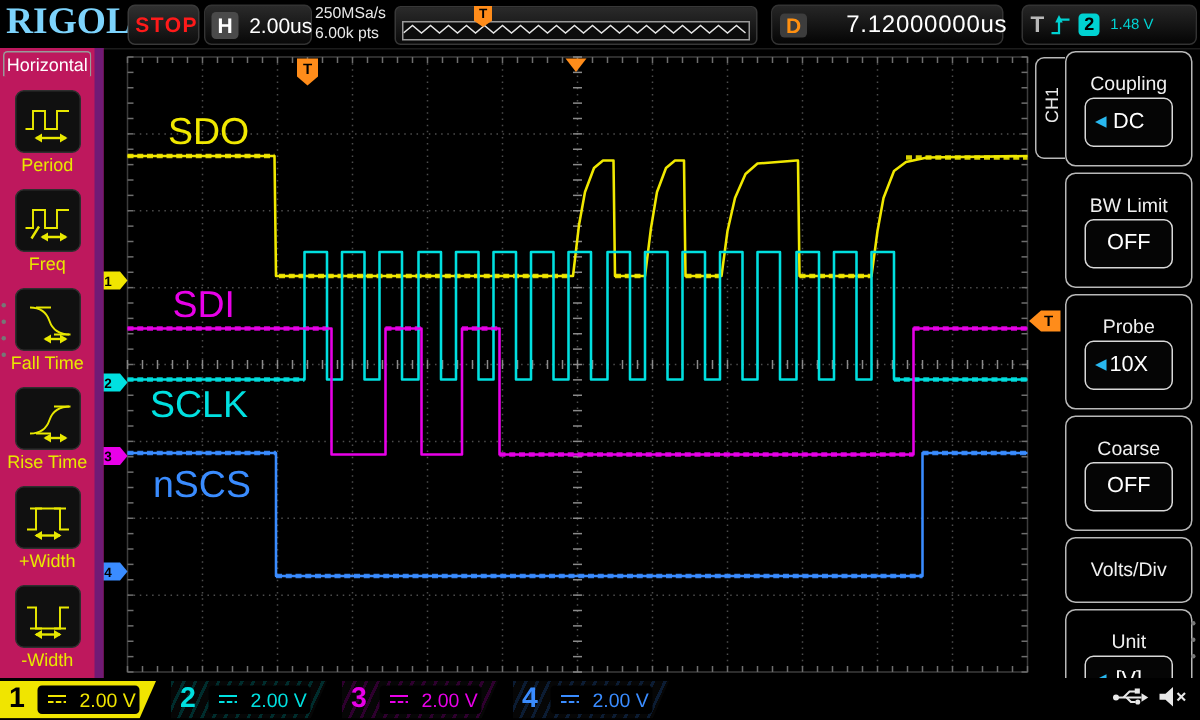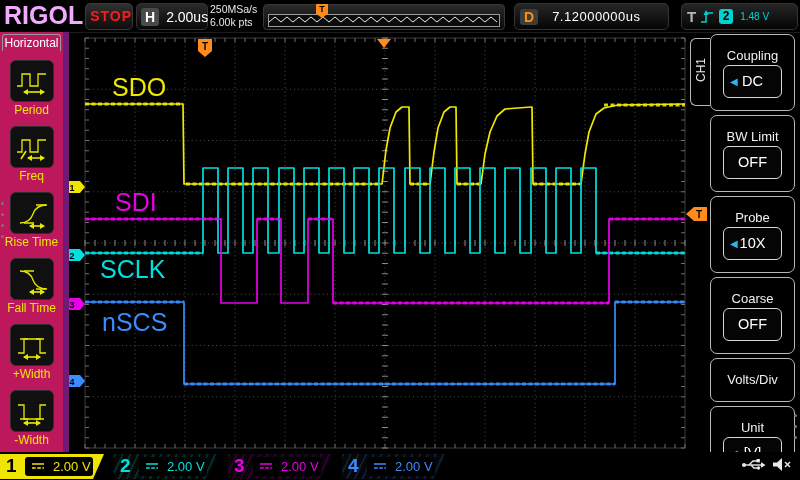--- a/index.html
+++ b/index.html
@@ -1,39 +1,39 @@
 <!DOCTYPE html>
 <html><head>
 <meta charset="utf-8">
 <style>
   html,body{margin:0;padding:0;background:#222;}
   .screen{position:relative;width:800px;height:480px;background:#000;overflow:hidden;
           font-family:"Liberation Sans",sans-serif;-webkit-font-smoothing:antialiased;}
   
   .hdr{position:absolute;left:0;top:0;width:800px;height:32px;background:#000;border-bottom:1px solid #1c1c1c;}
-  .logo{position:absolute;left:4px;top:1px;font-family:Liberation Sans, sans-serif;font-weight:bold;
-        font-size:25px;color:#f0abfc;letter-spacing:0px;}
+  .logo{position:absolute;left:4px;top:1px;font-family:Liberation Serif, serif;font-weight:bold;
+        font-size:25px;color:#7dd3fc;letter-spacing:0px;}
   .stop-btn{position:absolute;left:85px;top:3px;width:46px;height:25px;border-radius:5px;
             background:linear-gradient(#303030,#0d0d0d);border:1px solid #3a3a3a;
             color:#ff1a1a;font-weight:bold;font-size:14px;text-align:right;line-height:25px;letter-spacing:1px;}
   .h-box{position:absolute;left:136px;top:3px;width:70px;height:25px;border-radius:5px;
          background:linear-gradient(#2a2a2a,#080808);border:1px solid #333;display:flex;align-items:center;}
   .h-chip{color:#fff;font-weight:bold;font-size:14px;background:#4a4a4a;border-radius:3px;padding:1px 4px;margin-left:4px;}
   .h-val{color:#fff;font-size:14px;margin-left:7px;}
   .rate-box{position:absolute;left:210px;top:3px;color:#e8e8e8;font-size:10.5px;line-height:12.5px;}
   .preview{position:absolute;left:263px;top:4px;width:240px;height:24px;background:linear-gradient(#2a2a2a,#0a0a0a);
            border:1px solid #383838;border-radius:4px;}
   .wavebar{position:absolute;left:4px;right:4px;bottom:2px;height:11px;background:#0c0c0c;border:1px solid #9a9a9a;}
   .pv-flag{position:absolute;left:52px;top:-1px;width:12px;height:14px;
            clip-path:polygon(0 0,100% 0,100% 70%,50% 100%,0 70%);background:#ff8c1a;
            color:#000;font-weight:bold;font-size:9px;text-align:center;line-height:11px;}
   .d-box{position:absolute;left:514px;top:3px;width:153px;height:25px;border-radius:5px;
          background:linear-gradient(#262626,#050505);border:1px solid #333;display:flex;align-items:center;}
   .d-chip{color:#ff9010;font-weight:bold;font-size:14px;background:#3d3d3d;border-radius:3px;padding:0 4px;margin-left:5px;}
-  .d-val{color:#fff;font-size:13px;margin-left:14px;letter-spacing:.5px;}
+  .d-val{color:#fff;font-size:16px;margin-left:26px;letter-spacing:.5px;}
   .t-box{position:absolute;left:681px;top:3px;width:115px;height:25px;border-radius:5px;
          background:linear-gradient(#262626,#050505);border:1px solid #333;display:flex;align-items:center;gap:4px;}
   .t-letter{color:#b8b8b8;font-weight:bold;font-size:15px;margin-left:5px;}
   .t-badge{background:#00d2d2;color:#000;font-weight:bold;font-size:12px;border-radius:3px;
            width:14px;height:15px;text-align:center;line-height:15px;}
   .t-level{color:#00d2d2;font-size:10px;margin-left:3px;}
   
   .lmenu{position:absolute;left:0;top:32px;width:63px;height:420px;background:#be185d;border-right:6px solid #701a75;}
   .lmenu-title{margin:2px 2px 0 2px;color:#fff;font-size:12px;text-align:center;
                border:1px solid #9a9a9a;border-bottom:none;border-radius:3px 3px 0 0;padding:1px 0;}
@@ -503,40 +503,40 @@
               <path d="M7,29 l5,-8 M14,28 h16" fill="none" stroke="#e8e800" stroke-width="1.6"></path>
               <polygon points="13,28 18,25 18,31" fill="#e8e800"></polygon>
               <polygon points="31,28 26,25 26,31" fill="#e8e800"></polygon>
             </svg>
           </div>
           <div class="lm-label">Freq</div>
         </div>
         <div class="lm-item">
           <div class="lm-btn">
             <svg width="36" height="34">
+              <path d="M6,9 q10,0 13,9 q3,9 14,9" fill="none" stroke="#e8e800" stroke-width="1.3"></path>
+              <path d="M16,30 h14" fill="none" stroke="#e8e800" stroke-width="1.6"></path>
+              <path d="M10,9 h10 M22,27 h10" fill="none" stroke="#e8e800" stroke-width="1.3"></path>
+              <polygon points="15,30 20,27 20,33" fill="#e8e800"></polygon>
+              <polygon points="31,30 26,27 26,33" fill="#e8e800"></polygon>
+            </svg>
+          </div>
+          <div class="lm-label">Fall Time</div>
+        </div>
+        <div class="lm-item">
+          <div class="lm-btn">
+            <svg width="36" height="34">
               <path d="M6,27 q10,0 13,-9 q3,-9 14,-9" fill="none" stroke="#e8e800" stroke-width="1.3"></path>
               <path d="M16,30 h14" fill="none" stroke="#e8e800" stroke-width="1.6"></path>
               <path d="M10,27 h10 M22,9 h10" fill="none" stroke="#e8e800" stroke-width="1.3"></path>
               <polygon points="15,30 20,27 20,33" fill="#e8e800"></polygon>
               <polygon points="31,30 26,27 26,33" fill="#e8e800"></polygon>
             </svg>
           </div>
           <div class="lm-label">Rise Time</div>
-        </div>
-        <div class="lm-item">
-          <div class="lm-btn">
-            <svg width="36" height="34">
-              <path d="M6,9 q10,0 13,9 q3,9 14,9" fill="none" stroke="#e8e800" stroke-width="1.3"></path>
-              <path d="M16,30 h14" fill="none" stroke="#e8e800" stroke-width="1.6"></path>
-              <path d="M10,9 h10 M22,27 h10" fill="none" stroke="#e8e800" stroke-width="1.3"></path>
-              <polygon points="15,30 20,27 20,33" fill="#e8e800"></polygon>
-              <polygon points="31,30 26,27 26,33" fill="#e8e800"></polygon>
-            </svg>
-          </div>
-          <div class="lm-label">Fall Time</div>
         </div>
         <div class="lm-item">
           <div class="lm-btn">
             <svg width="36" height="34">
               <path d="M4,25 h6 v-14 h16 v14 h6" fill="none" stroke="#e8e800" stroke-width="1.3"></path>
               <path d="M10,29 h16" fill="none" stroke="#e8e800" stroke-width="1.6"></path>
               <path d="M6,11 h8 M22,11 h8" fill="none" stroke="#e8e800" stroke-width="1.3"></path>
               <polygon points="9,29 14,26 14,32" fill="#e8e800"></polygon>
               <polygon points="27,29 22,26 22,32" fill="#e8e800"></polygon>
             </svg>

